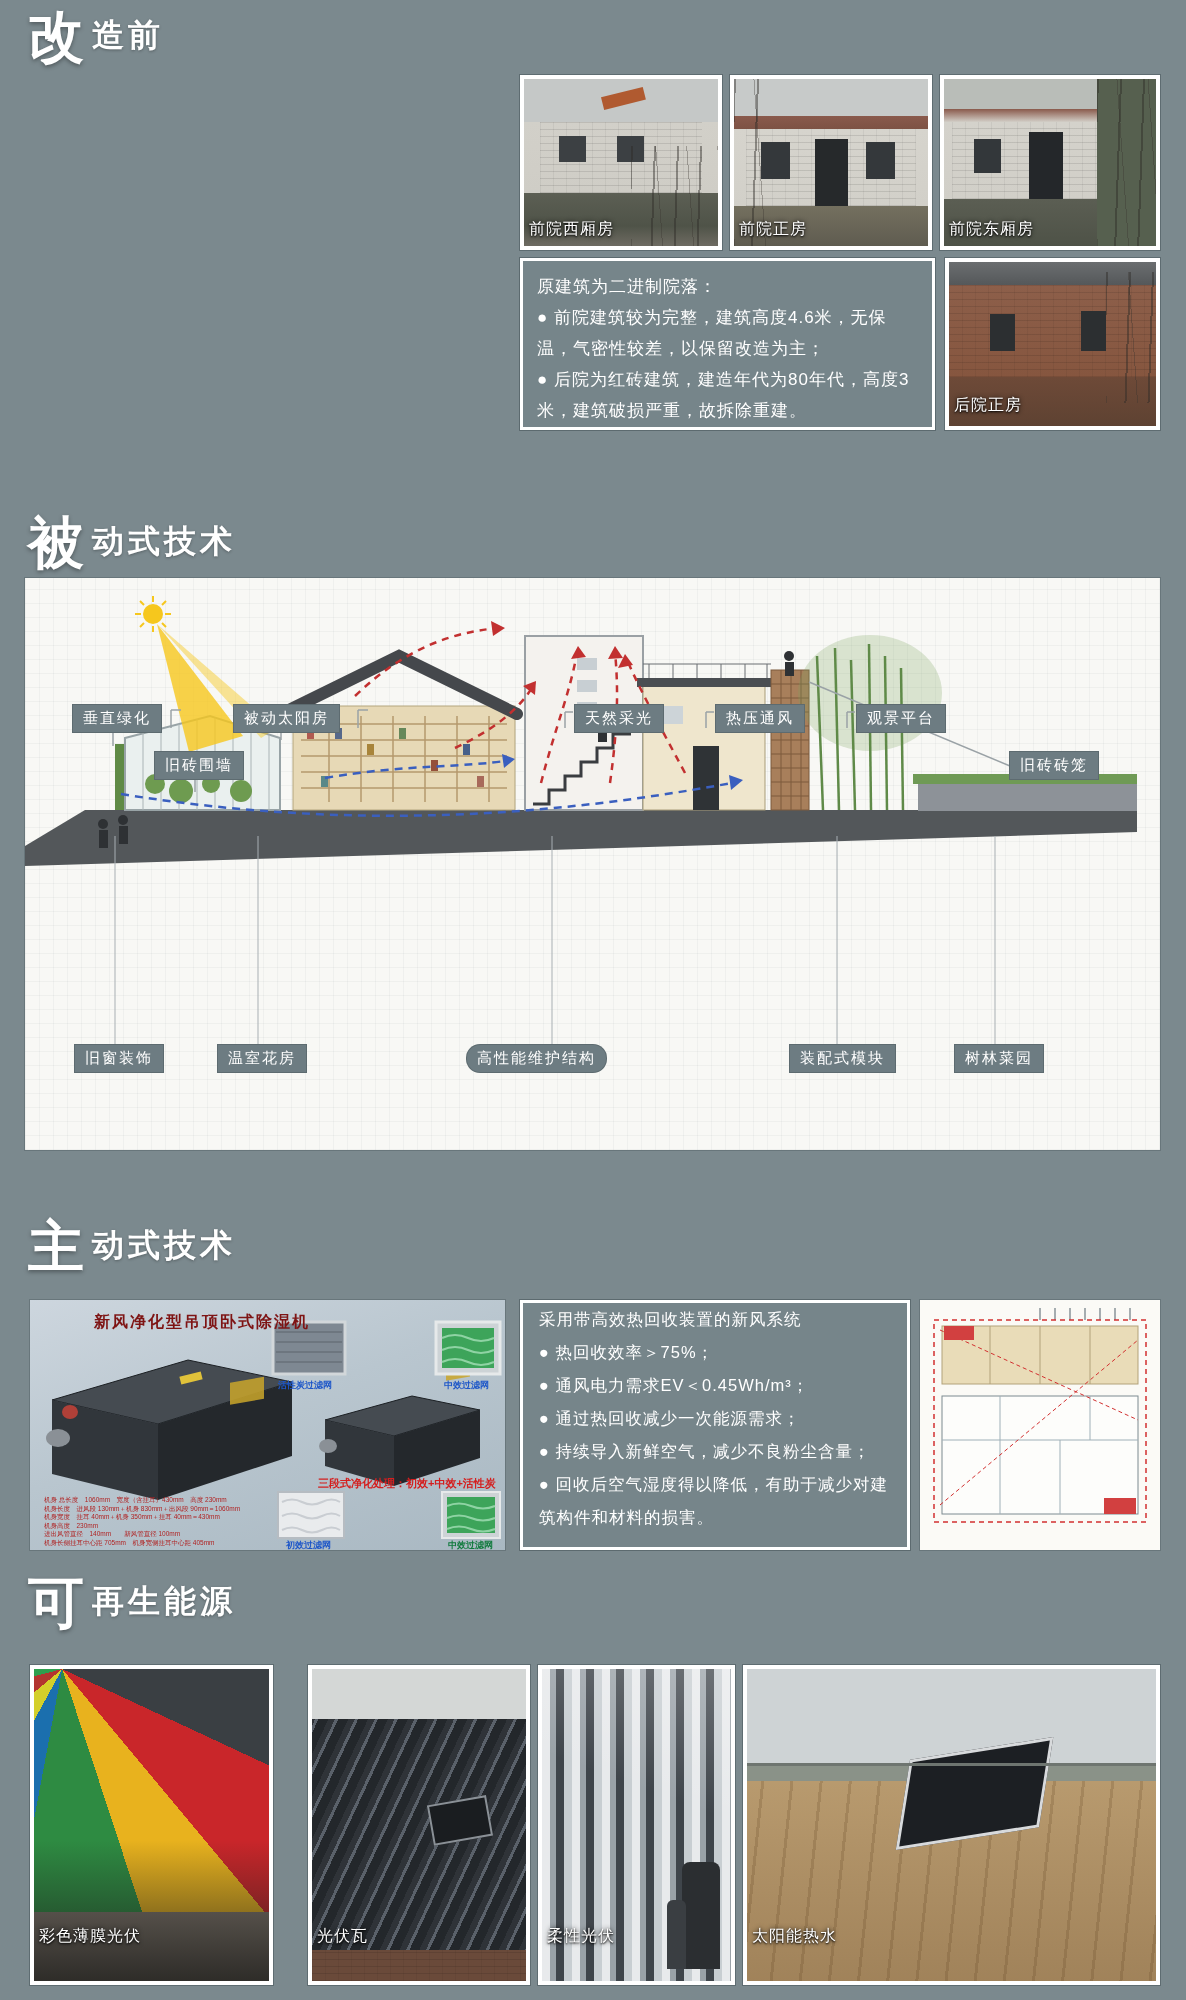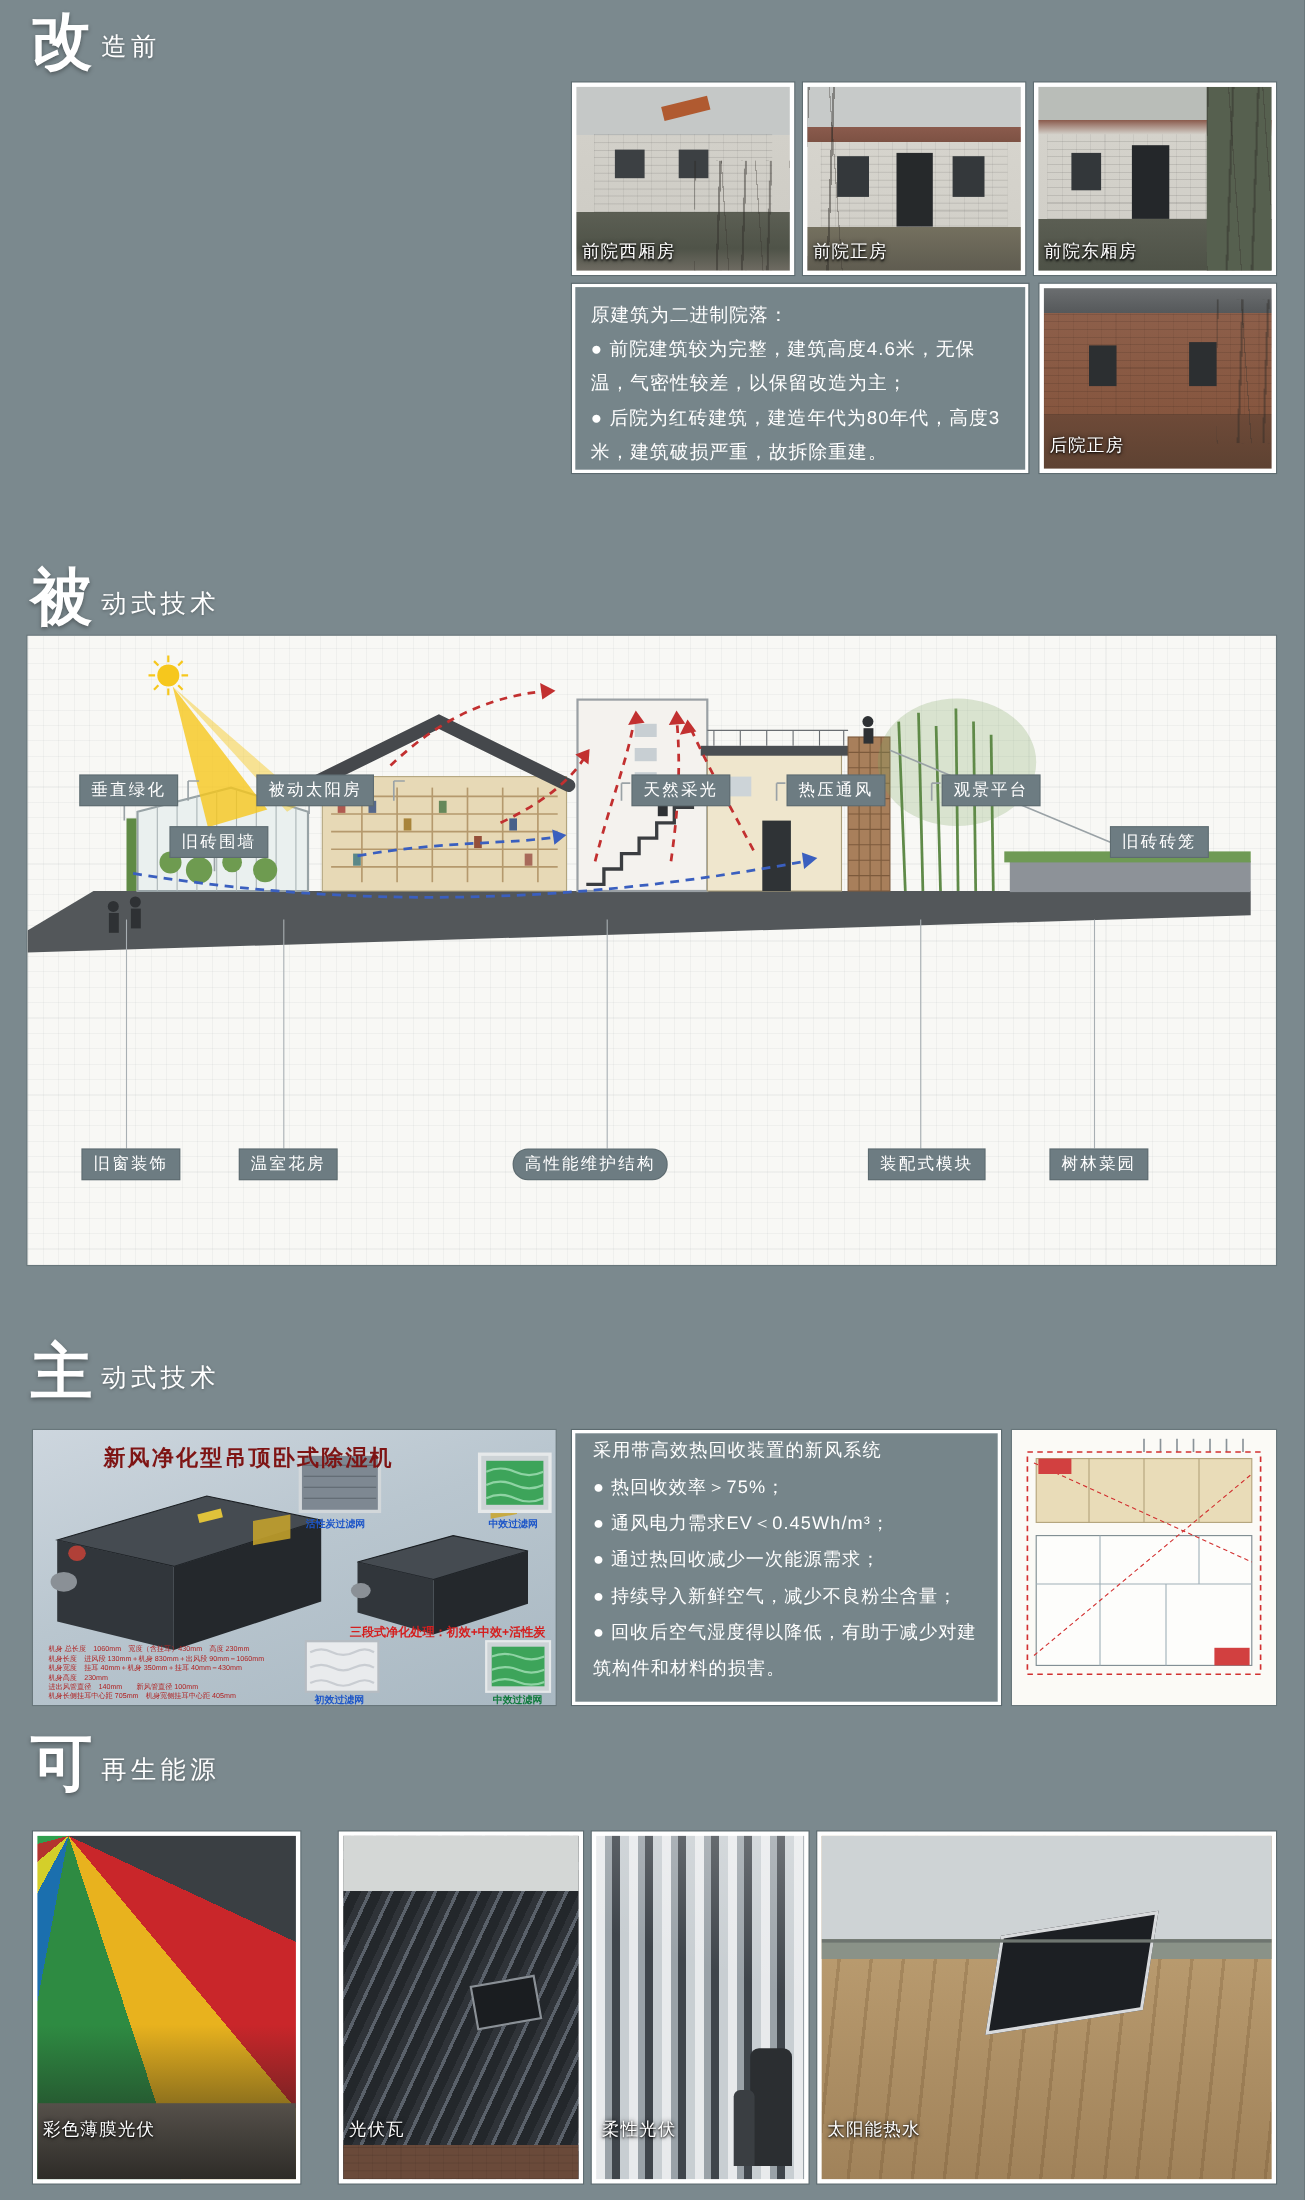--- a/index.html
+++ b/index.html
@@ -1,21 +1,21 @@
 <!DOCTYPE html>
 <html><head>
 <meta charset="utf-8">
 <style>
   html,body{margin:0;padding:0;background:#5d6a6e;}
   #poster{position:relative;width:1186px;height:2000px;background:#7b898e;overflow:hidden;
     font-family:"Liberation Sans","DejaVu Sans",sans-serif;}
   
   .sec-title{position:absolute;display:flex;align-items:flex-end;gap:8px;color:#fff;}
   .sec-title .big{font-size:56px;font-weight:bold;line-height:.9;text-shadow:0 2px 4px rgba(0,0,0,.35);}
-  .sec-title .rest{font-size:23px;font-weight:normal;letter-spacing:4px;padding-bottom:4px;text-shadow:0 1px 3px rgba(0,0,0,.3);}
+  .sec-title .rest{font-size:32px;font-weight:bold;letter-spacing:4px;padding-bottom:4px;text-shadow:0 1px 3px rgba(0,0,0,.3);}
   
   .panel{position:absolute;background:
     repeating-linear-gradient(0deg,rgba(120,130,135,.07) 0 1px,transparent 1px 14px),
     repeating-linear-gradient(90deg,rgba(120,130,135,.07) 0 1px,transparent 1px 14px),#f8f8f5;
     box-shadow:0 0 0 1px #68767b;}
   
   .ph{position:absolute;background:#fff;box-shadow:0 0 0 1px #5e6c71;}
   .ph .im{position:absolute;inset:4px;overflow:hidden;}
   .ph .lbl{position:absolute;left:9px;color:#fff;font-size:16px;z-index:5;
     text-shadow:0 1px 2px #000,0 0 5px rgba(0,0,0,.9);letter-spacing:1px;}
@@ -27,21 +27,21 @@
   
   .infobox{position:absolute;background:#76858a;border:3px solid #fff;outline:1px solid #5c6a6f;
     color:#fff;box-sizing:border-box;}
   .infobox .ln{white-space:normal;}
   
   .chip{position:absolute;background:#6d7c82;color:#fff;font-size:15px;letter-spacing:2px;
     padding:4px 10px;box-shadow:0 0 0 1px #5d6b70;white-space:nowrap;z-index:6;}
   
   #equip{position:absolute;left:30px;top:1300px;width:475px;height:250px;
     background:linear-gradient(160deg,#cdd6de 0%,#b9c6cf 45%,#a9b8c2 100%);box-shadow:0 0 0 1px #68767b;overflow:hidden;}
-  #equip .etitle{position:absolute;left:64px;top:12px;color:#7e1414;font-size:20px;font-weight:bold;letter-spacing:2px;}
+  #equip .etitle{position:absolute;left:64px;top:12px;color:#7e1414;font-size:16px;font-weight:bold;letter-spacing:2px;}
   .bluelbl{position:absolute;color:#1d56c8;font-size:9px;font-weight:bold;}
   .greenlbl{position:absolute;color:#0f7a3c;font-size:9px;font-weight:bold;}
   #equip .process{position:absolute;left:288px;top:176px;color:#d41f1f;font-size:11px;font-weight:bold;}
   #equip .specs{position:absolute;left:14px;top:196px;width:230px;font-size:6.5px;line-height:8.5px;color:#b02323;}
   
   #plan{position:absolute;left:920px;top:1300px;width:240px;height:250px;background:#fbfaf6;box-shadow:0 0 0 1px #68767b;}
   .leader{stroke:#9aa2a6;stroke-width:1.5;fill:none;}
   .leader2{stroke:#a8afb3;stroke-width:1;fill:none;}
 </style>
 </head>

